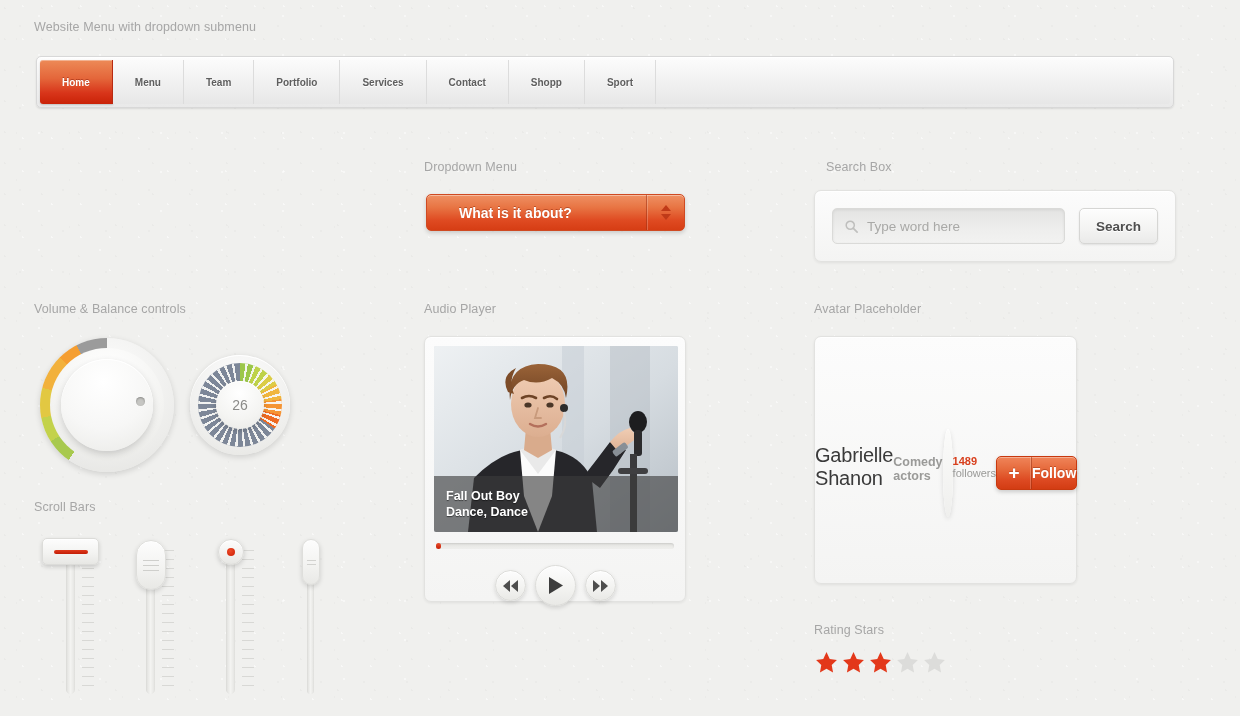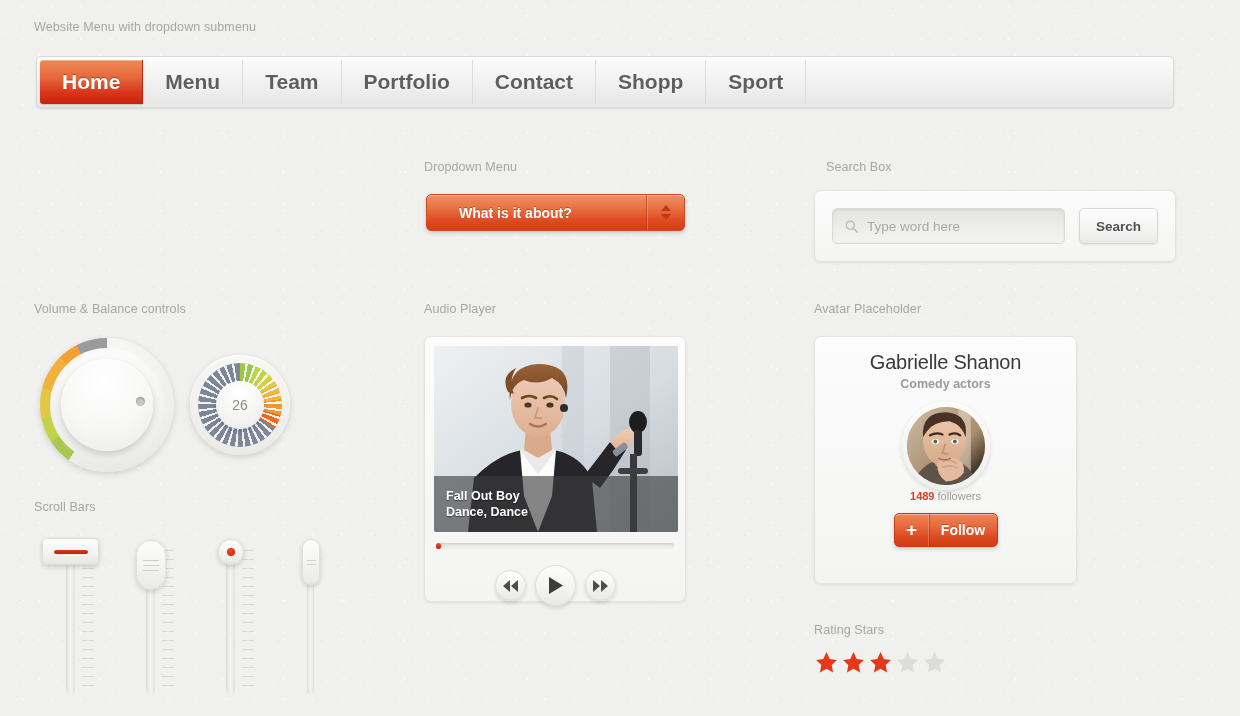--- a/index.html
+++ b/index.html
@@ -37,21 +37,21 @@
     background: linear-gradient(to bottom, #fdfdfd 0%, #f2f2f2 48%, #e9e9e9 100%);
     border: 1px solid #d8d8d8;
     border-radius: 5px;
     box-shadow: 0 1px 2px rgba(0,0,0,0.10), inset 0 1px 0 rgba(255,255,255,0.9);
     display: flex;
     align-items: stretch;
     padding: 3px;
   }
   .nav-item {
     display: flex; align-items: center; justify-content: center;
-    font-size: 21px; font-weight: bold; color: #5e5e5e;
+    font-size: 10px; font-weight: bold; color: #5e5e5e;
     padding: 0 22px;
     border-right: 1px solid #dcdcdc;
     box-shadow: 1px 0 0 rgba(255,255,255,0.85);
     text-shadow: 0 1px 0 rgba(255,255,255,0.9);
     cursor: pointer;
     background: linear-gradient(to bottom, #fbfbfb 0%, #f1f1f1 50%, #e7e7e7 100%);
   }
   .nav-item:first-child { border-radius: 3px 0 0 3px; }
   .nav-item.active {
     background: linear-gradient(to bottom, #ed8a57 0%, #e4663a 42%, #d8351a 75%, #c92207 100%);
@@ -338,21 +338,21 @@
     cursor: pointer;
   }
   .tbtn.small { width: 31px; height: 31px; }
   .tbtn.big { width: 41px; height: 41px; }
 
   
   .avatar-label { position: absolute; left: 814px; top: 302px; }
   .avatar-card {
     position: absolute; left: 814px; top: 336px;
     width: 263px; height: 248px;
-    display: flex; flex-direction: column; align-items: center;
+    display: flex; flex-direction: row; align-items: center;
     padding-top: 14px;
   }
   .av-name { font-size: 20px; color: #3a3a3a; font-weight: normal; letter-spacing: -0.2px; }
   .av-role { font-size: 12.5px; color: #9a9a98; font-weight: bold; margin-top: 3px; }
   .av-ring {
     margin-top: 11px;
     width: 88px; height: 88px; border-radius: 50%;
     background: linear-gradient(to bottom, #fbfbfa, #efefed);
     padding: 5px;
     box-shadow: 0 2px 5px rgba(0,0,0,0.13), inset 0 1px 0 #fff;
@@ -403,20 +403,23 @@
       <span>Home</span>
     </div>
   <div class="nav-item">
       <span>Menu</span>
     </div>
   <div class="nav-item">
       <span>Team</span>
     </div>
   <div class="nav-item">
       <span>Portfolio</span>
+    </div>
+  <div class="nav-item">
+      <span>Services</span>
     </div>
   <div class="nav-item">
       <span>Contact</span>
     </div>
   <div class="nav-item">
       <span>Shopp</span>
     </div>
   <div class="nav-item">
       <span>Sport</span>
     </div>

